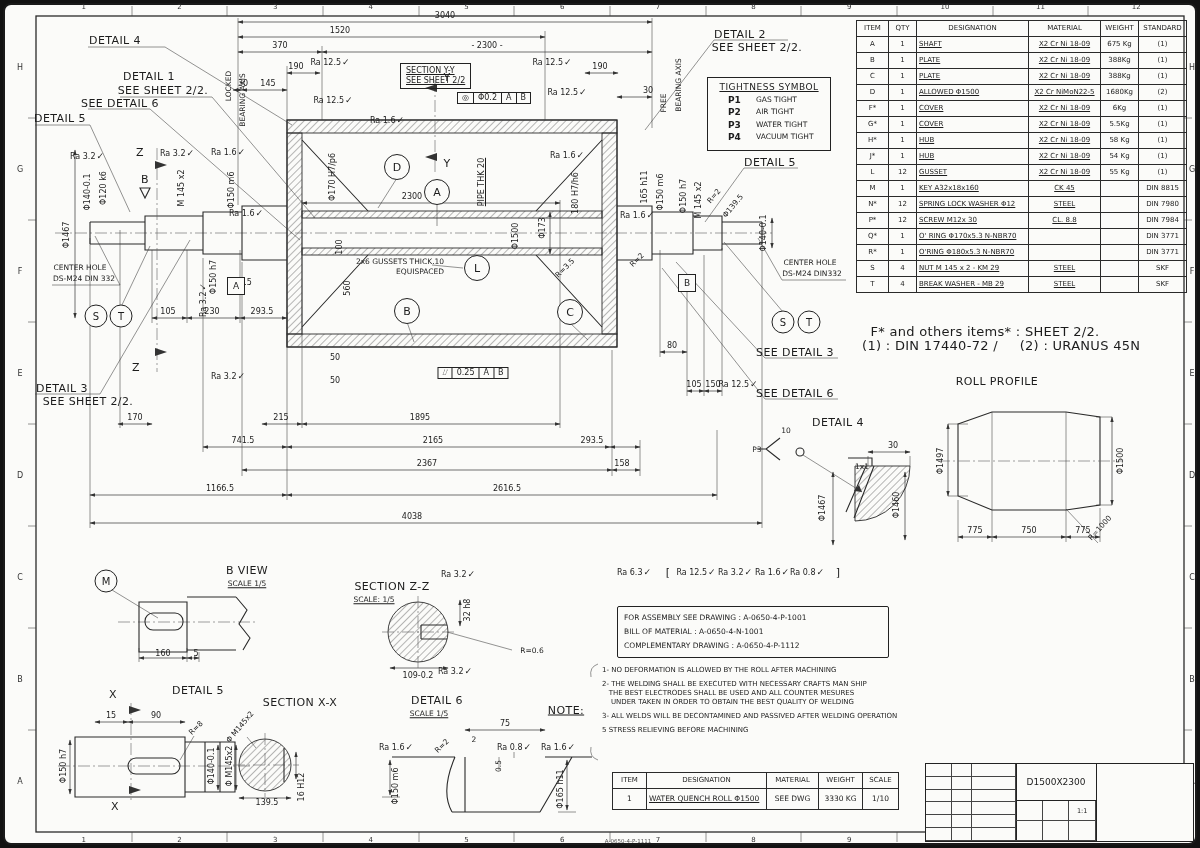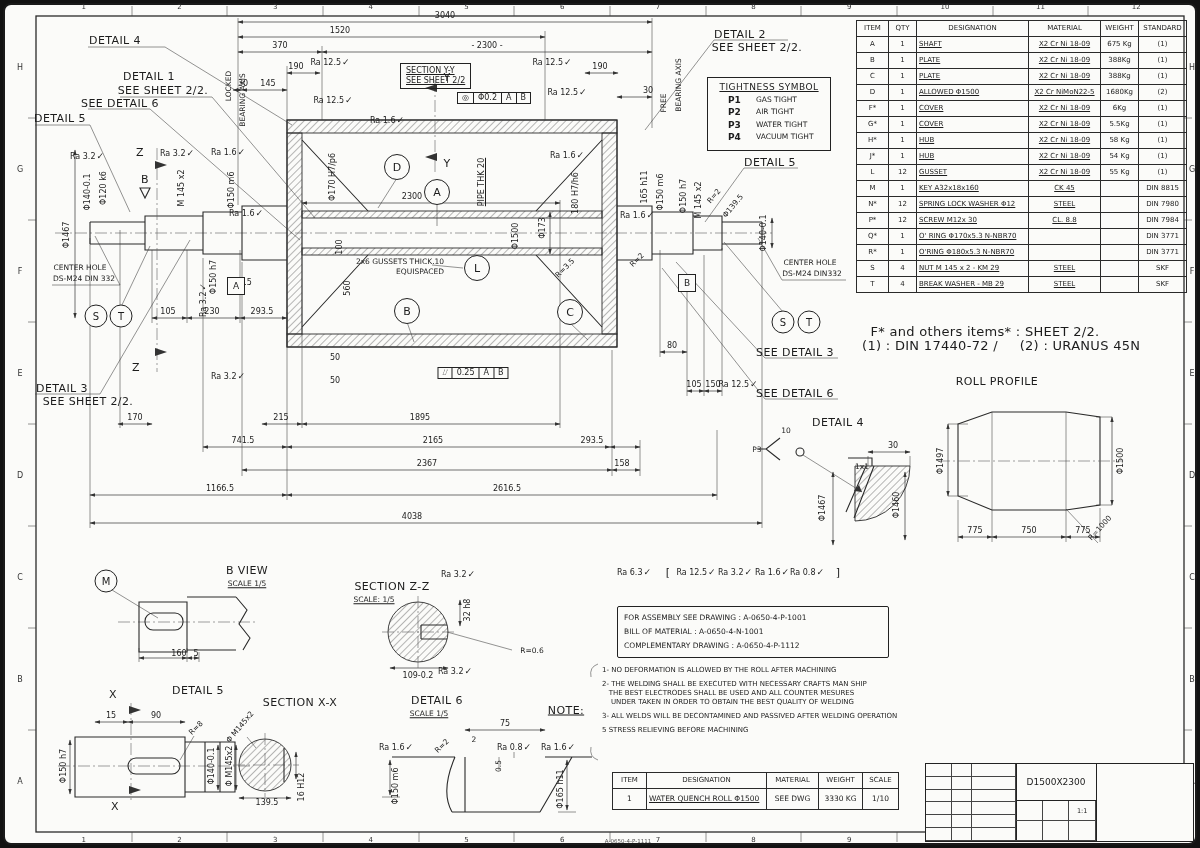--- a/index.html
+++ b/index.html
@@ -632,21 +632,21 @@
       <span class="ann sm" style="left: 1100px; top: 528px; transform: translate(-50%, -50%) rotate(-48deg);">R=1000</span>
       <span class="ann lbl" style="left: 838px; top: 422px;">DETAIL 4</span>
       <span class="ann sm" style="left: 757px; top: 450px;">P3</span>
       <span class="ann sm" style="left: 786px; top: 431px;">10</span>
       <span class="ann " style="left: 893px; top: 446px;">30</span>
       <span class="ann sm" style="left: 862px; top: 467px;">1x1</span>
       <span class="ann " style="left: 823px; top: 508px; transform: translate(-50%, -50%) rotate(-90deg);">Φ1467</span>
       <span class="ann " style="left: 897px; top: 505px; transform: translate(-50%, -50%) rotate(-90deg);">Φ1460</span>
       <span class="ann lbl" style="left: 247px; top: 570px;">B VIEW</span>
       <span class="ann smu" style="left: 247px; top: 584px;">SCALE 1/5</span>
-      <span class="ann " style="left: 179px; top: 654px;">160</span>
+      <span class="ann " style="left: 163px; top: 654px;">160</span>
       <span class="ann " style="left: 196px; top: 654px;">5</span>
       <span class="ann lbl" style="left: 392px; top: 586px;">SECTION Z-Z</span>
       <span class="ann smu" style="left: 374px; top: 600px;">SCALE: 1/5</span>
       <span class="ann ra" style="left: 458px; top: 574px;">Ra 3.2</span>
       <span class="ann " style="left: 468px; top: 610px; transform: translate(-50%, -50%) rotate(-90deg);">32 h8</span>
       <span class="ann sm" style="left: 532px; top: 651px;">R=0.6</span>
       <span class="ann " style="left: 418px; top: 676px;">109-0.2</span>
       <span class="ann ra" style="left: 455px; top: 671px;">Ra 3.2</span>
       <span class="ann lbl" style="left: 198px; top: 690px;">DETAIL 5</span>
       <span class="ann lbl" style="left: 113px; top: 694px;">X</span>

